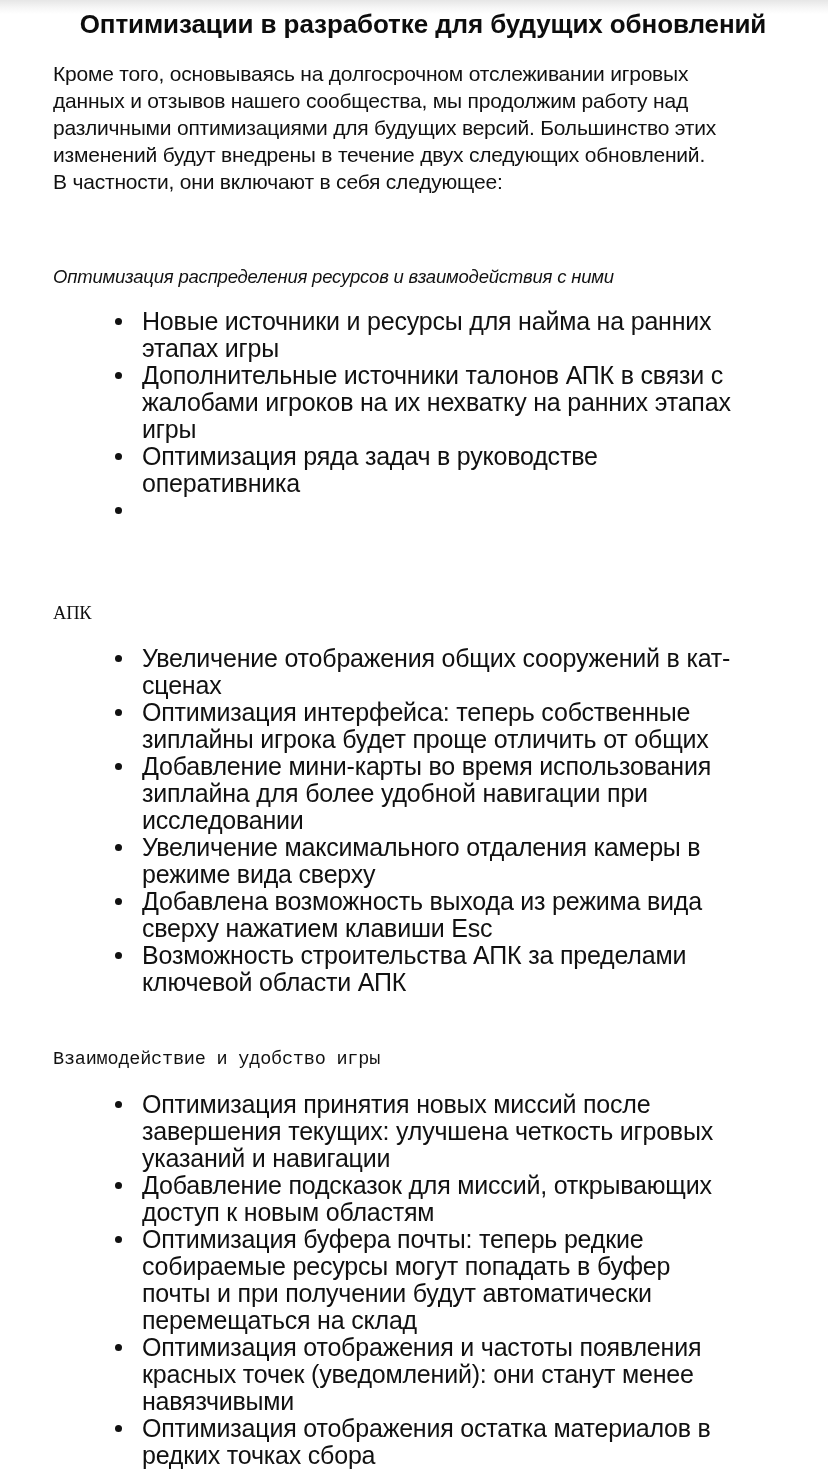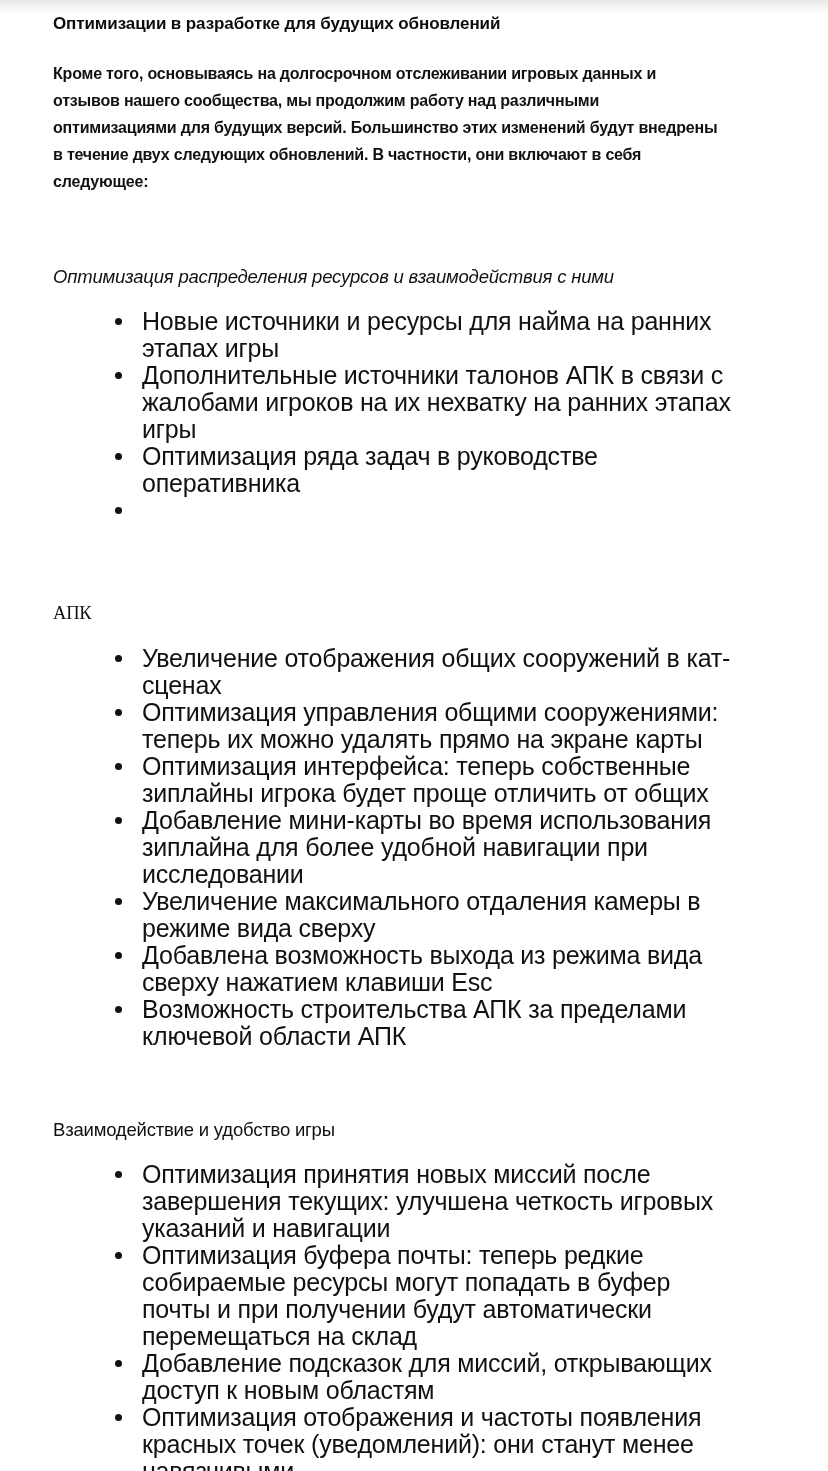--- a/index.html
+++ b/index.html
@@ -23,43 +23,43 @@
     }
     .doc {
       position: absolute;
       left: 53px;
       top: 8px;
       width: 740px;
     }
     h1 {
       font-family: "Liberation Sans", sans-serif;
       font-weight: bold;
-      font-size: 17px;
+      font-size: 26px;
       line-height: 32px;
       margin: 0;
       letter-spacing: -0.1px;
       color: #0d0d0d;
+      text-align: center;
     }
     .intro {
       margin: 20px 0 0 0;
-      font-size: 16px;
+      font-size: 21px;
       line-height: 27px;
       letter-spacing: -0.2px;
       width: 670px;
-      font-weight: bold;
     }
     .section-title {
       font-size: 18.5px;
       line-height: 27px;
       letter-spacing: -0.2px;
       margin: 0;
     }
     .s1 { margin-top: 68px; font-style: italic; }
     .s2 { margin-top: 103px; font-family: Liberation Serif, serif; }
-    .s3 { margin-top: 66px; }
+    .s3 { margin-top: 50px; font-family: Liberation Mono, monospace; }
     ul.bullets {
       list-style: none;
       margin: 18px 0 0 0;
       padding: 0;
     }
     ul.bullets li {
       position: relative;
       padding-left: 89px;
       font-size: 25px;
       line-height: 27px;
@@ -92,32 +92,31 @@
       <li><span class="dot"></span><span>Дополнительные источники талонов АПК в связи с жалобами игроков на их нехватку на ранних этапах игры</span></li>
       <li><span class="dot"></span><span>Оптимизация ряда задач в руководстве оперативника</span></li>
       <li><span class="dot"></span></li>
     </ul>
   </div>
 
   <div>
     <p class="section-title s2">АПК</p>
     <ul class="bullets">
       <li><span class="dot"></span><span>Увеличение отображения общих сооружений в кат-сценах</span></li>
-      <li><span class="dot"></span><span>Оптимизация управления общими сооружениями: теперь их можно удалять прямо на экране карты</span></li>
       <li><span class="dot"></span><span>Оптимизация интерфейса: теперь собственные зиплайны игрока будет проще отличить от общих</span></li>
       <li><span class="dot"></span><span>Добавление мини-карты во время использования зиплайна для более удобной навигации при исследовании</span></li>
       <li><span class="dot"></span><span>Увеличение максимального отдаления камеры в режиме вида сверху</span></li>
       <li><span class="dot"></span><span>Добавлена возможность выхода из режима вида сверху нажатием клавиши Esc</span></li>
       <li><span class="dot"></span><span>Возможность строительства АПК за пределами ключевой области АПК</span></li>
     </ul>
   </div>
 
   <div>
     <p class="section-title s3">Взаимодействие и удобство игры</p>
     <ul class="bullets">
       <li><span class="dot"></span><span>Оптимизация принятия новых миссий после завершения текущих: улучшена четкость игровых указаний и навигации</span></li>
+      <li><span class="dot"></span><span>Добавление подсказок для миссий, открывающих доступ к новым областям</span></li>
       <li><span class="dot"></span><span>Оптимизация буфера почты: теперь редкие собираемые ресурсы могут попадать в буфер почты и при получении будут автоматически перемещаться на склад</span></li>
-      <li><span class="dot"></span><span>Добавление подсказок для миссий, открывающих доступ к новым областям</span></li>
       <li><span class="dot"></span><span>Оптимизация отображения и частоты появления красных точек (уведомлений): они станут менее навязчивыми</span></li>
       <li><span class="dot"></span><span>Оптимизация отображения остатка материалов в редких точках сбора</span></li>
     </ul>
   </div>
 </div>
 
 </body></html>

